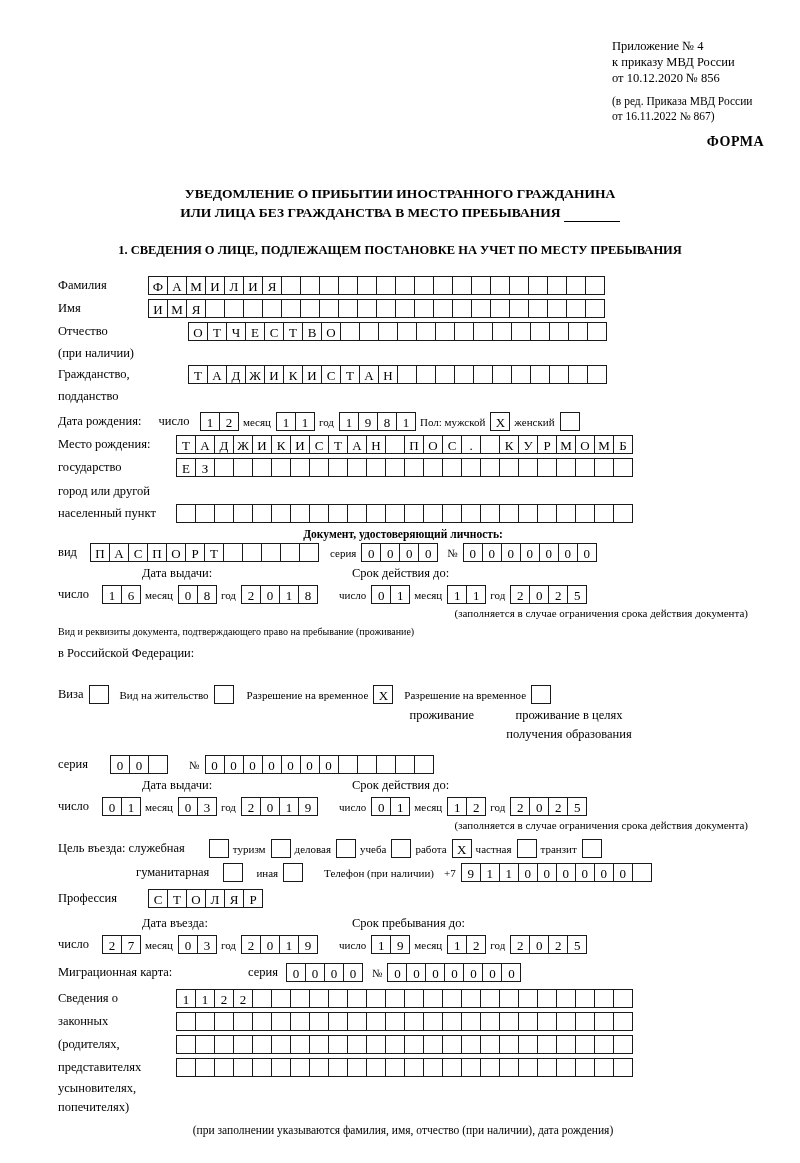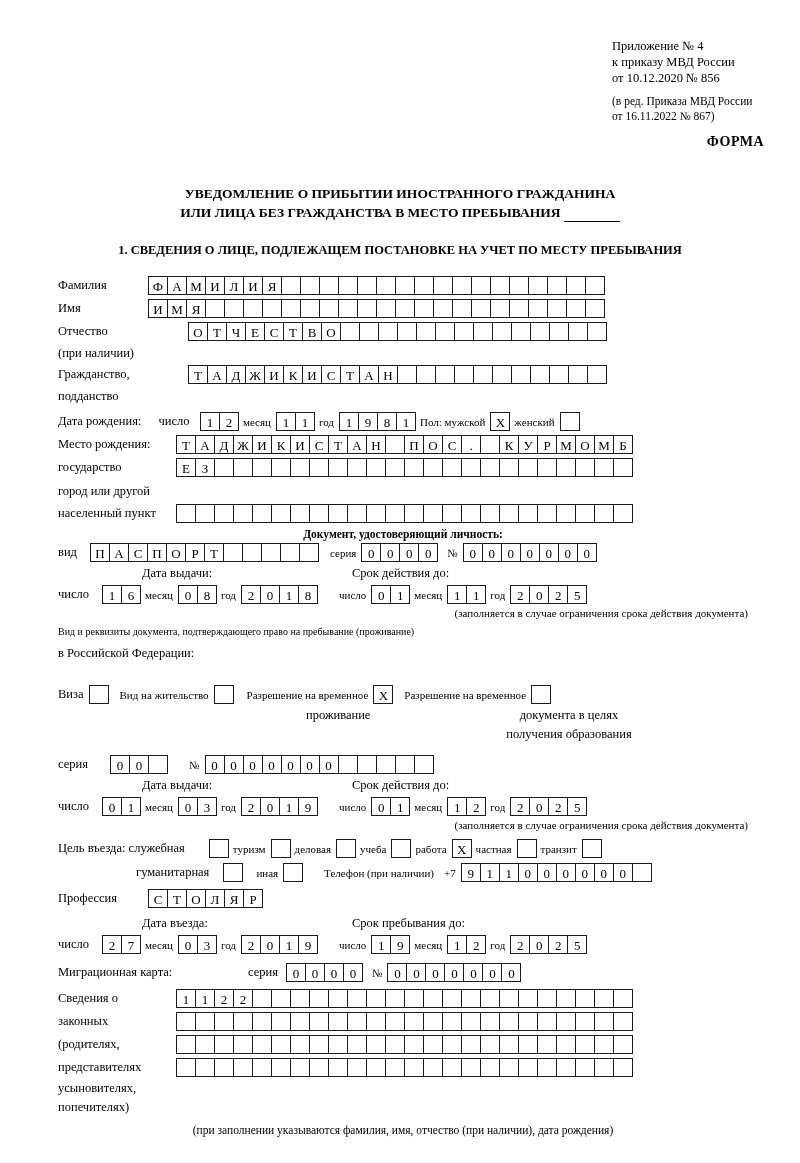--- a/index.html
+++ b/index.html
@@ -500,22 +500,22 @@
       <div class="boxes" id="temp-chk">
           <div class="bx">Х</div>
         </div>
       <div class="inline-lbl" style="margin-left:12px">Разрешение на временное</div>
       <div class="boxes" id="edu-chk">
           <div class="bx"></div>
         </div>
     </div>
     <div class="row" style="min-height:17px">
       <div style="width:248px"></div>
-      <div class="lbl" style="width:168px;text-align:left">проживание</div>
-      <div class="lbl" style="width:190px;text-align:center">документа в целях</div>
+      <div class="lbl" style="width:168px;text-align:right">проживание</div>
+      <div class="lbl" style="width:190px;text-align:center">проживание в целях</div>
     </div>
     <div class="row" style="min-height:17px">
       <div style="width:416px"></div>
       <div class="lbl" style="width:190px;text-align:center">получения образования</div>
     </div>
 
     <div class="row" style="margin-top:11px">
       <div class="lbl" style="width:52px">серия</div>
       <div class="boxes" id="stay-series">
           <div class="bx">0</div>

